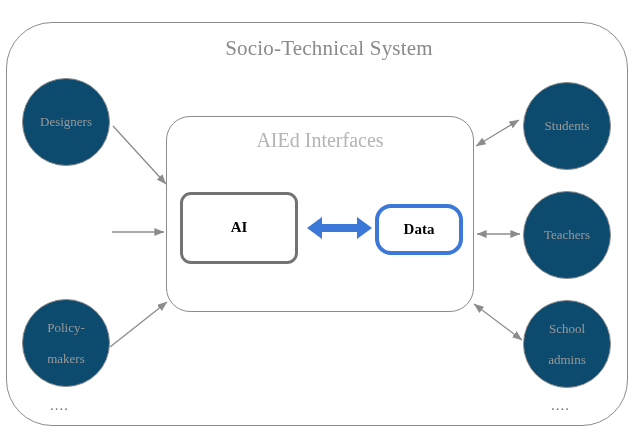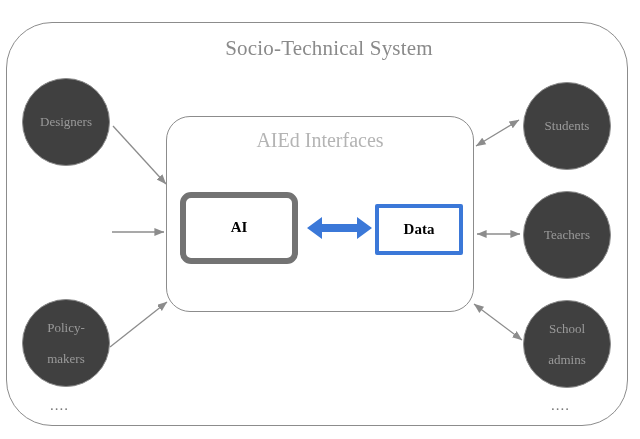--- a/index.html
+++ b/index.html
@@ -49,21 +49,21 @@
     border: 1.4px solid #8c8c8c;
     border-radius: 50%;
     box-sizing: border-box;
     display: flex;
     align-items: center;
     justify-content: center;
     text-align: center;
     color: #9a9a9a;
     font-size: 13px;
     line-height: 1.18;
-    background: #404040;
+    background: #0c4a6e;
   }
   .circle span { display: block; padding: 0 4px; }
   .c-designers   { left: 22px;  top: 78px;  }
   .c-researchers { left: 22px;  top: 188px; }
   .c-policy      { left: 22px;  top: 299px; }
   .c-students    { left: 523px; top: 82px; font-family: Liberation Serif, serif;  }
   .c-teachers    { left: 523px; top: 191px; }
   .c-admins      { left: 523px; top: 300px; }
 
   
@@ -88,42 +88,42 @@
     color: #b4b4b4;
     white-space: nowrap;
   }
   
   .node-ai {
     position: absolute;
     left: 180px;
     top: 192px;
     width: 118px;
     height: 72px;
-    border: 6px solid #737373;
+    border: 3px solid #737373;
     border-radius: 11px;
     box-sizing: border-box;
     background: #ffffff;
     display: flex;
     align-items: center;
     justify-content: center;
     text-align: center;
     font-weight: bold;
     font-size: 15px;
     line-height: 1.18;
     color: #000000;
   }
   
   .node-data {
     position: absolute;
     left: 375px;
     top: 204px;
     width: 88px;
     height: 51px;
     border: 4px solid #3b78d8;
-    border-radius: 2px;
+    border-radius: 16px;
     box-sizing: border-box;
     background: #ffffff;
     display: flex;
     align-items: center;
     justify-content: center;
     font-weight: bold;
     font-size: 15px;
     color: #000000;
   }
   

